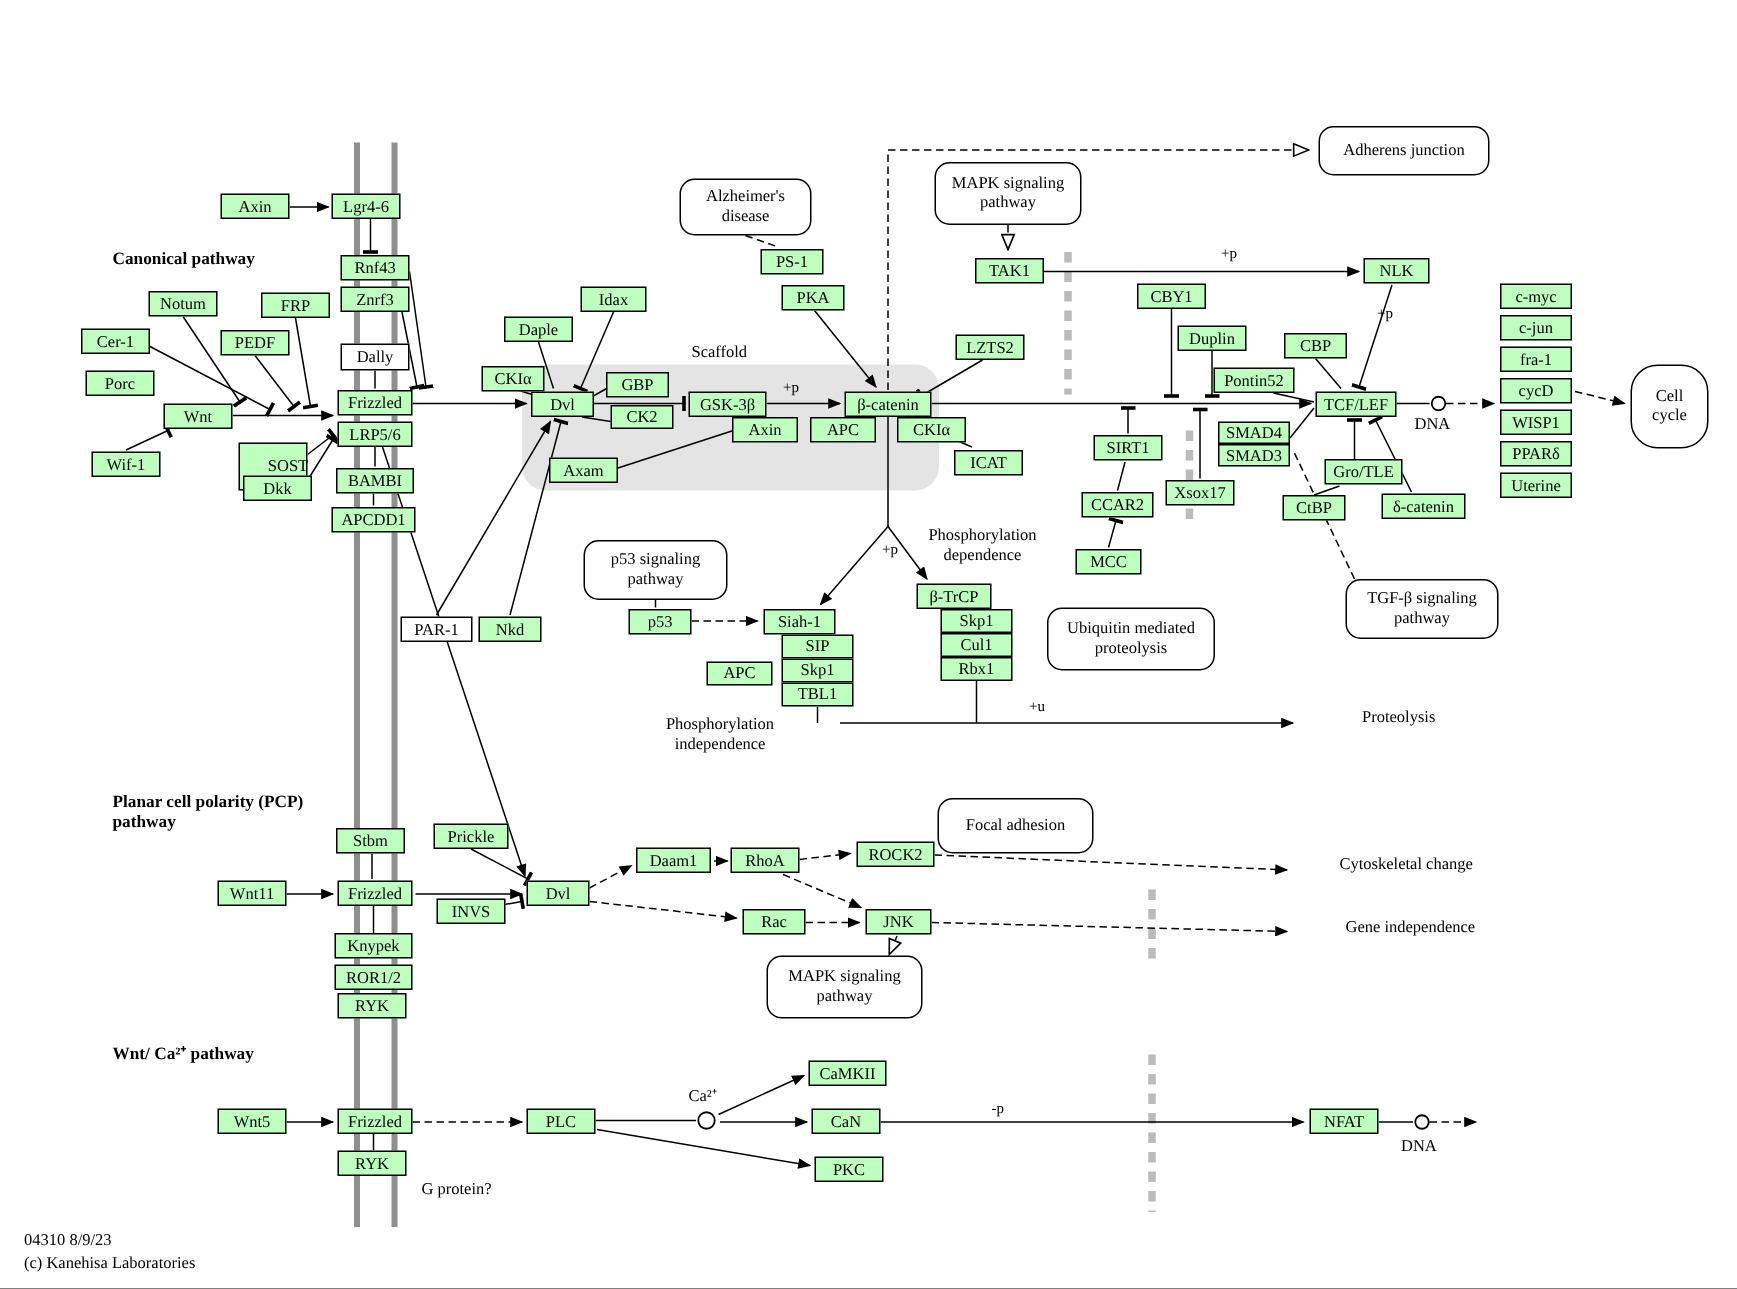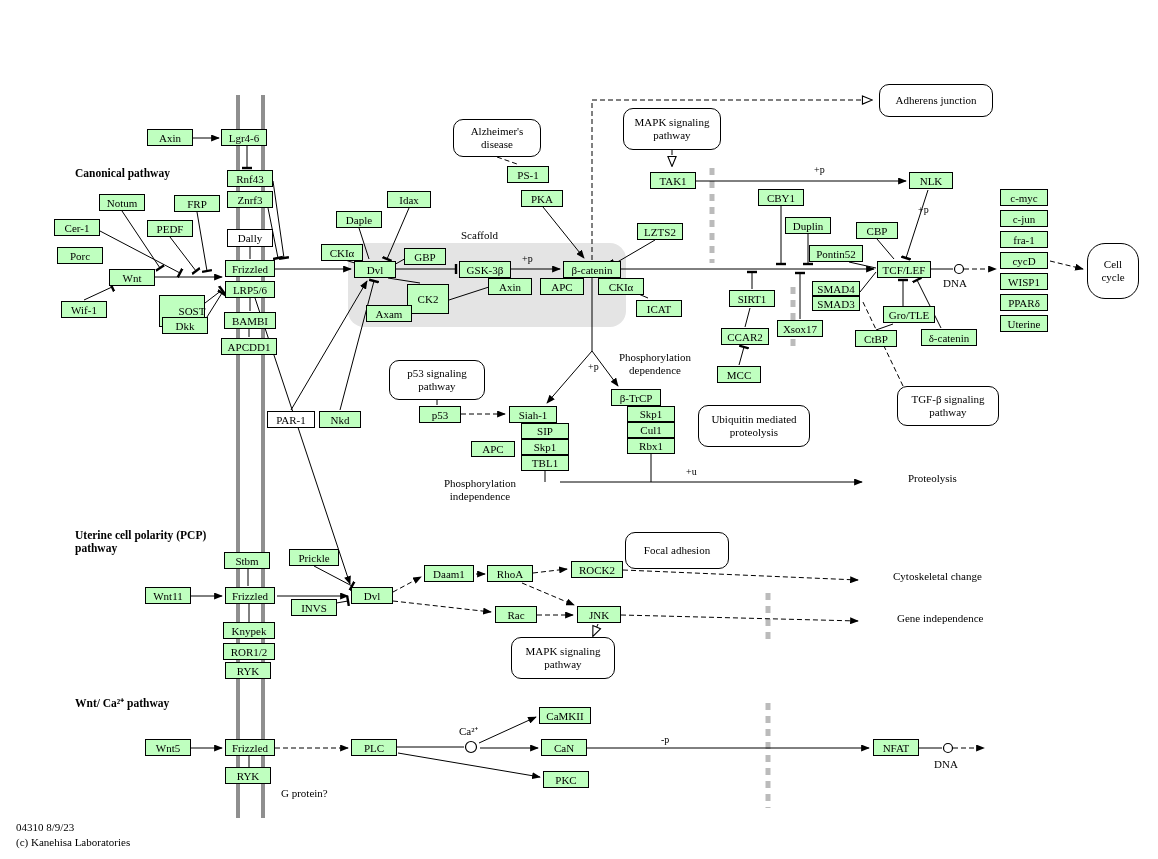--- a/index.html
+++ b/index.html
@@ -155,21 +155,21 @@
     <g id="svg-circles">
         <circle cx="959" cy="269" r="4.5" fill="#fff" stroke="#000" stroke-width="1.2"></circle>
         <circle cx="948" cy="748" r="4.5" fill="#fff" stroke="#000" stroke-width="1.2"></circle>
         <circle cx="471" cy="747" r="5.5" fill="#fff" stroke="#000" stroke-width="1.2"></circle>
       </g>
   </svg>
 
 
   <div id="labels-layer">
       <div class="lbl bold" style="left: 75px; top: 167px;">Canonical pathway</div>
-      <div class="lbl bold" style="left: 75px; top: 529px;">Uterine cell polarity (PCP)
+      <div class="lbl bold" style="left: 75px; top: 529px;">Planar cell polarity (PCP)
 pathway</div>
       <div class="lbl bold" style="left: 75px; top: 697px;">Wnt/ Ca²⁺ pathway</div>
       <div class="lbl" style="left: 461px; top: 229px;">Scaffold</div>
       <div class="lbl small" style="left: 522px; top: 252px;">+p</div>
       <div class="lbl small" style="left: 814px; top: 163px;">+p</div>
       <div class="lbl small" style="left: 918px; top: 203px;">+p</div>
       <div class="lbl" style="left: 943px; top: 277px;">DNA</div>
       <div class="lbl small" style="left: 588px; top: 360px;">+p</div>
       <div class="lbl center" style="left: 605px; top: 351px; width: 100px;">Phosphorylation
 dependence</div>
@@ -219,21 +219,21 @@
       <div class="node" style="left: 61px; top: 301px; width: 46px; height: 17px;">Wif-1</div>
       <div class="node" style="left: 159px; top: 295px; width: 46px; height: 32px; padding-left: 20px;">SOST</div>
       <div class="node" style="left: 162px; top: 317px; width: 46px; height: 17px;">Dkk</div>
       <div class="node" style="left: 224px; top: 312px; width: 52px; height: 17px;">BAMBI</div>
       <div class="node" style="left: 221px; top: 338px; width: 56px; height: 17px;">APCDD1</div>
       <div class="node" style="left: 321px; top: 244px; width: 42px; height: 17px;">CKIα</div>
       <div class="node" style="left: 336px; top: 211px; width: 46px; height: 17px;">Daple</div>
       <div class="node" style="left: 387px; top: 191px; width: 44px; height: 17px;">Idax</div>
       <div class="node" style="left: 354px; top: 261px; width: 42px; height: 17px;">Dvl</div>
       <div class="node" style="left: 404px; top: 248px; width: 42px; height: 17px;">GBP</div>
-      <div class="node" style="left: 407px; top: 284px; width: 42px; height: 30px;">CK2</div>
+      <div class="node" style="left: 407px; top: 270px; width: 42px; height: 16px;">CK2</div>
       <div class="node" style="left: 366px; top: 305px; width: 46px; height: 17px;">Axam</div>
       <div class="node" style="left: 459px; top: 261px; width: 52px; height: 17px;">GSK-3β</div>
       <div class="node" style="left: 488px; top: 278px; width: 44px; height: 17px;">Axin</div>
       <div class="node" style="left: 540px; top: 278px; width: 44px; height: 17px;">APC</div>
       <div class="node" style="left: 563px; top: 261px; width: 58px; height: 17px;">β-catenin</div>
       <div class="node" style="left: 598px; top: 278px; width: 46px; height: 17px;">CKIα</div>
       <div class="node" style="left: 636px; top: 300px; width: 46px; height: 17px;">ICAT</div>
       <div class="node" style="left: 637px; top: 223px; width: 46px; height: 17px;">LZTS2</div>
       <div class="node" style="left: 507px; top: 166px; width: 42px; height: 17px;">PS-1</div>
       <div class="node" style="left: 521px; top: 190px; width: 42px; height: 17px;">PKA</div>

